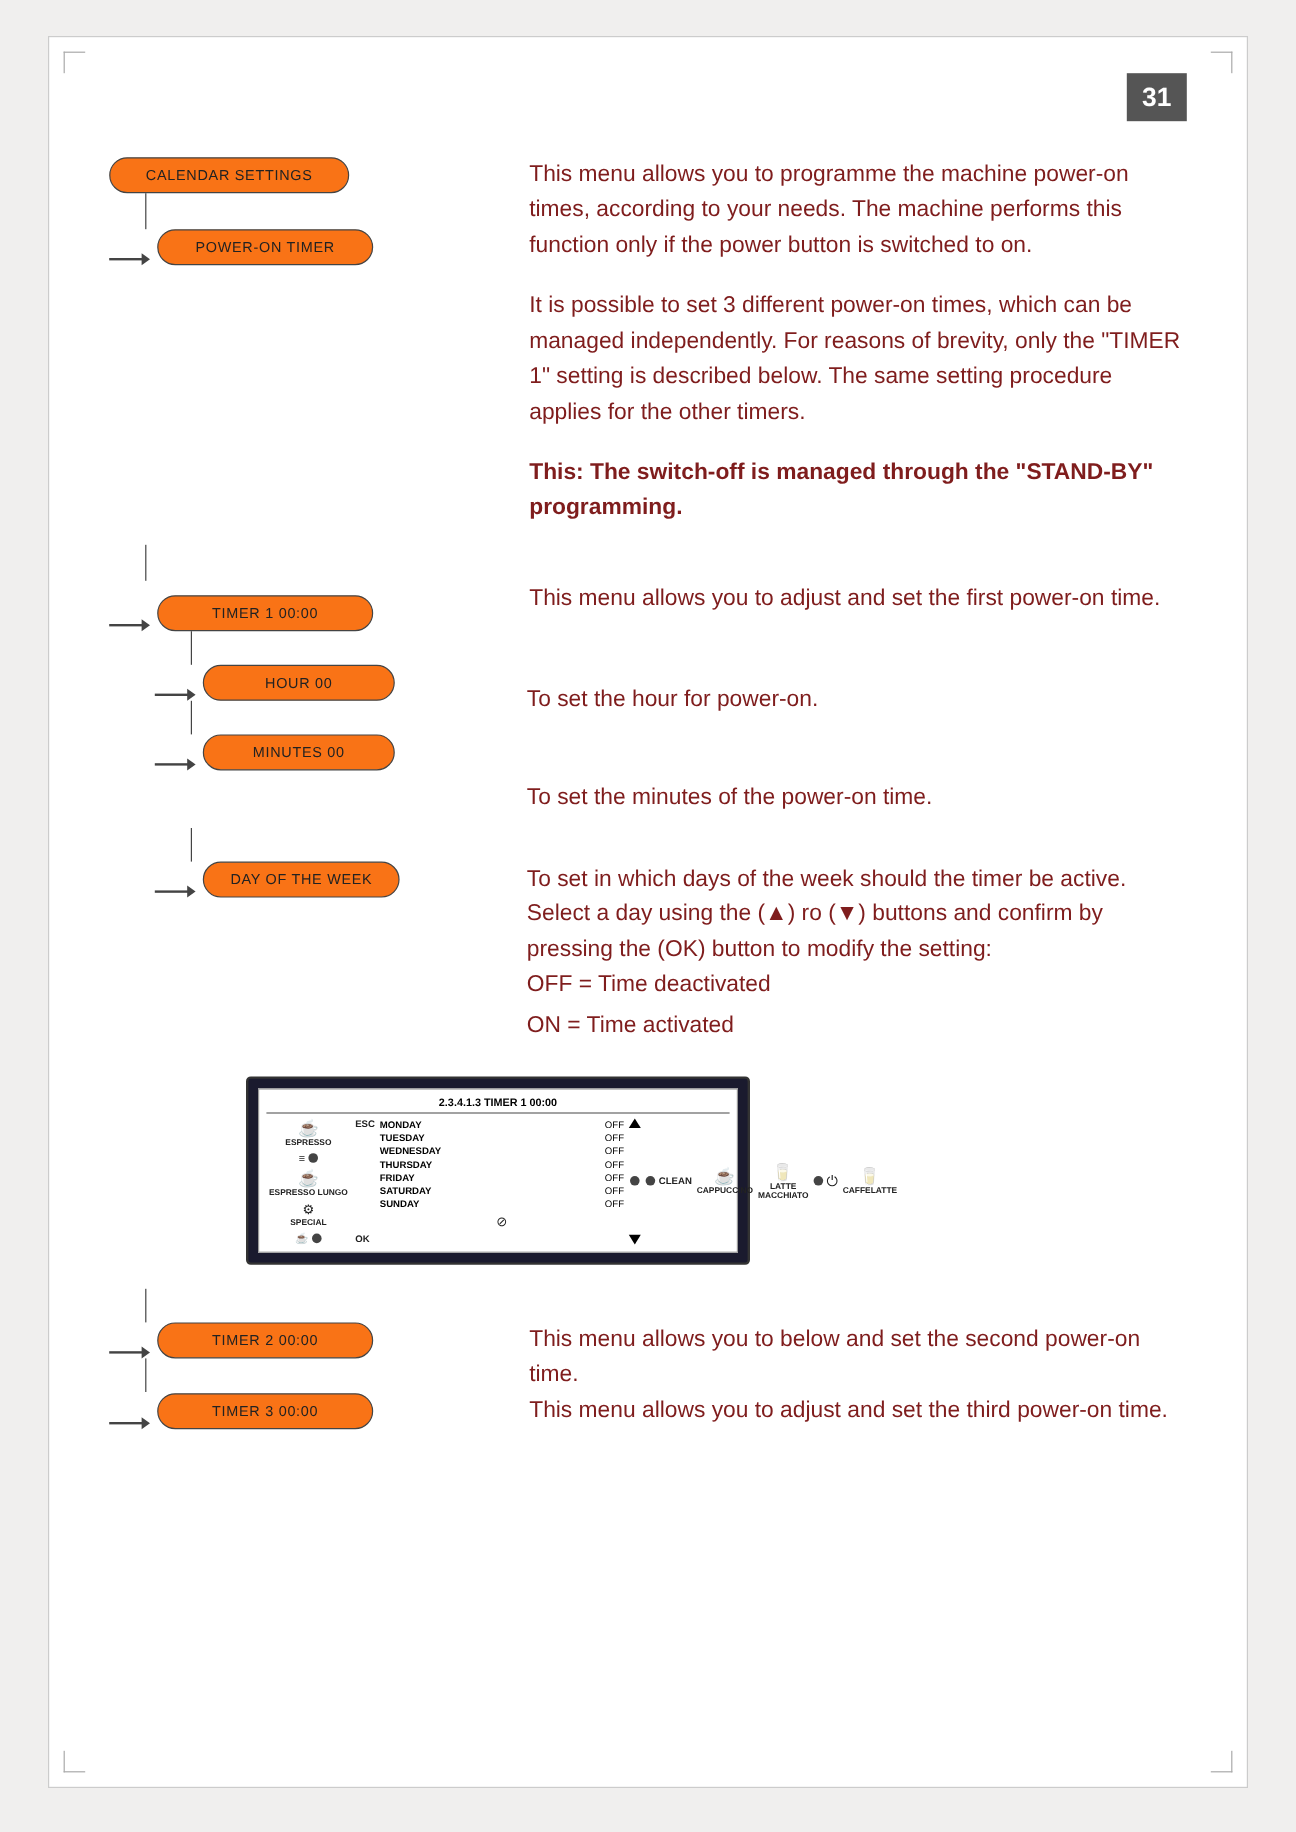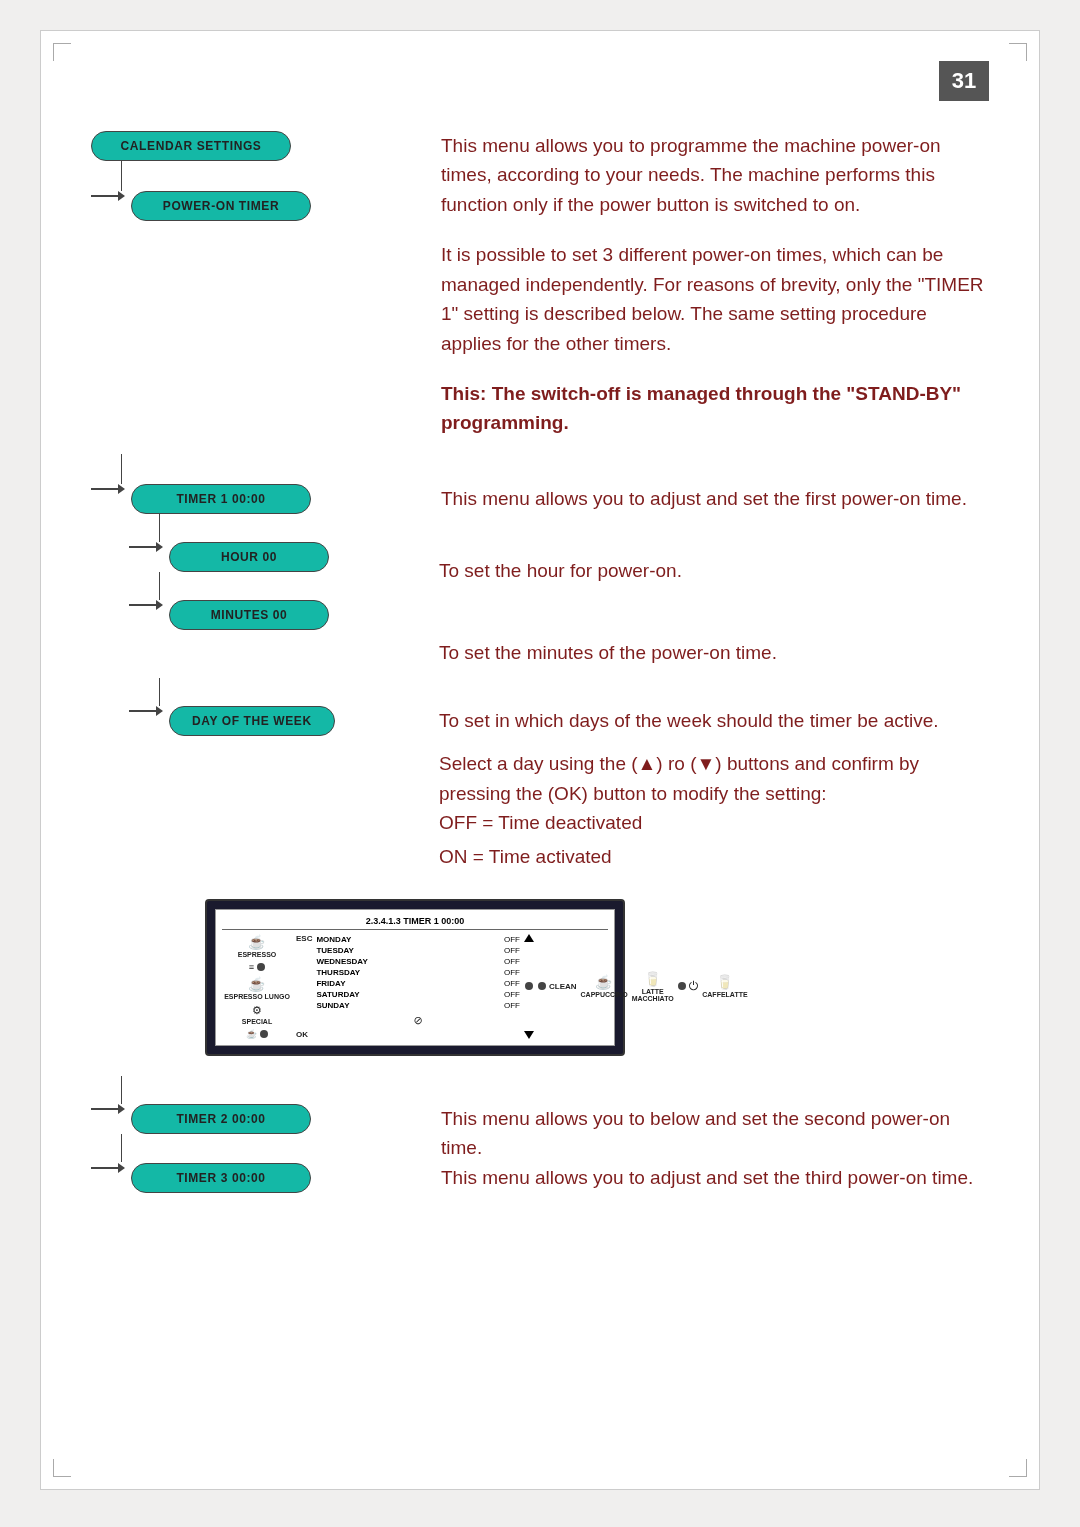--- a/index.html
+++ b/index.html
@@ -80,31 +80,31 @@
       line-height: 1.55;
       color: #222;
     }
 
     
     .menu-item {
       border: 1.5px solid #444;
       border-radius: 20px;
       padding: 7px 22px;
       font-size: 12px;
-      font-weight: bold;
+      font-weight: normal;
       letter-spacing: 0.05em;
       text-align: center;
       white-space: nowrap;
-      background: #14b8a6;
+      background: #f97316;
       position: relative;
     }
 
     .menu-item-wrap {
       display: flex;
-      align-items: flex-start;
+      align-items: flex-end;
       position: relative;
     }
 
     
     .arrow-connector {
       display: flex;
       align-items: center;
       margin-right: 6px;
     }
     .arrow-line {
@@ -305,21 +305,21 @@
       <div style="width:68px; border-left:1.5px solid #444; height:30px; margin-left:30px;"></div>
     </div>
 
     <div class="row" style="align-items:flex-start; margin-bottom:0;">
       <div class="left-col">
         <div class="menu-item-wrap">
           <div class="arrow-connector">
             <div class="arrow-line"></div>
             <div class="arrow-head"></div>
           </div>
-          <div class="menu-item" style="min-width:180px;">TIMER 1  00:00</div>
+          <div class="menu-item" style="min-width:180px;margin-top:12px;">TIMER 1  00:00</div>
         </div>
 
         <div style="margin-left:68px; border-left:1.5px solid #444; height:28px;"></div>
       </div>
       <div class="right-col">
         <p class="desc-text">This menu allows you to adjust and set the first power-on time.</p>
       </div>
     </div>
 
     <div class="row" style="align-items:center; margin-bottom:0; margin-left:38px;">
@@ -359,21 +359,21 @@
         <div class="menu-item-wrap">
           <div class="arrow-connector">
             <div class="arrow-line"></div>
             <div class="arrow-head"></div>
           </div>
           <div class="menu-item" style="min-width:160px;">DAY OF THE WEEK</div>
         </div>
       </div>
       <div class="right-col">
         <p class="desc-text">To set in which days of the week should the timer be active.</p>
-        <p class="desc-text" style="margin-top:14px;">Select a day using the (▲) ro (▼) buttons and confirm by pressing the (OK) button to modify the setting:</p>
+        <p class="desc-text" style="margin-top:0;">Select a day using the (▲) ro (▼) buttons and confirm by pressing the (OK) button to modify the setting:</p>
         <p class="desc-text">OFF = Time deactivated</p>
         <p class="desc-text" style="margin-top:4px;">ON = Time activated</p>
       </div>
     </div>
 
     <div style="margin-left:76px; margin-top:18px; margin-bottom:20px;">
       <div class="screen-mockup">
         <div class="screen-inner">
           <div class="screen-title">2.3.4.1.3 TIMER 1 00:00</div>
           <div class="screen-body">

